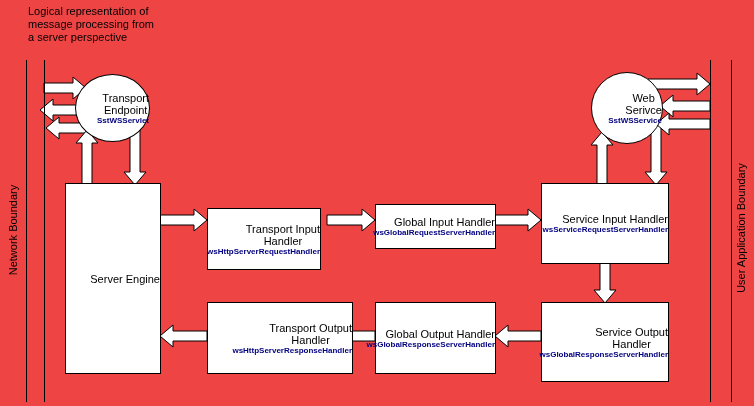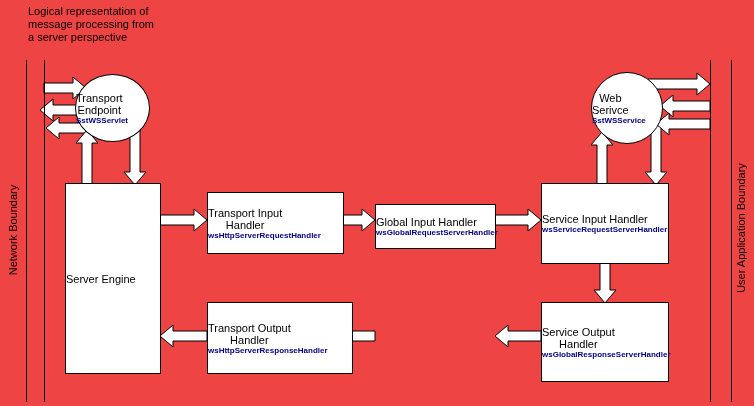--- a/index.html
+++ b/index.html
@@ -25,21 +25,21 @@
     position: absolute;
     font-size: 11px; white-space: nowrap;
     transform: translate(-50%, -50%) rotate(-90deg);
   }
 
   .node {
     position: absolute;
     border: 1px solid #000000;
     background: #ffffff;
     display: flex; flex-direction: column;
-    align-items: flex-start; justify-content: center;
+    align-items: flex-end; justify-content: center;
     text-align: center;
     box-sizing: border-box;
   }
   .node .label { font-size: 11px; line-height: 12px; white-space: pre-line; }
   .node .classname {
     font-size: 8px; line-height: 9px; font-weight: bold;
     color: var(--class-color, #00007f);
     white-space: nowrap;
   }
   .ellipse { border-radius: 50%; }
@@ -97,38 +97,42 @@
   <div class="node ellipse" style="left:591px; top:72px; width:72px; height:72px">
     <div class="label">Web
 Serivce</div>
     <div class="classname">SstWSService</div>
   </div>
 
   <div class="node" style="left:65px; top:183px; width:96px; height:191px">
     <div class="label">Server Engine</div>
   </div>
 
-  <div class="node" style="left:207px; top:192px; width:137px; height:62px">
+  <div class="node" style="left:207px; top:208px; width:114px; height:62px">
     <div class="label">Transport Input
 Handler</div>
     <div class="classname">wsHttpServerRequestHandler</div>
   </div>
   <div class="node" style="left:375px; top:204px; width:121px; height:45px">
     <div class="label">Global Input Handler</div>
     <div class="classname">wsGlobalRequestServerHandler</div>
   </div>
   <div class="node" style="left:541px; top:183px; width:128px; height:81px">
     <div class="label">Service Input Handler</div>
     <div class="classname">wsServiceRequestServerHandler</div>
   </div>
 
   <div class="node" style="left:207px; top:302px; width:146px; height:72px">
     <div class="label">Transport Output
 Handler</div>
     <div class="classname">wsHttpServerResponseHandler</div>
   </div>
+  <div class="node" style="left:375px; top:302px; width:121px; height:72px">
+    <div class="label">Global Output Handler</div>
+    <div class="classname">wsGlobalResponseServerHandler</div>
+  </div>
   <div class="node" style="left:541px; top:302px; width:128px; height:80px">
     <div class="label">Service Output
 Handler</div>
     <div class="classname">wsGlobalResponseServerHandler</div>
   </div>
 
 </div>
 
 </body></html>

